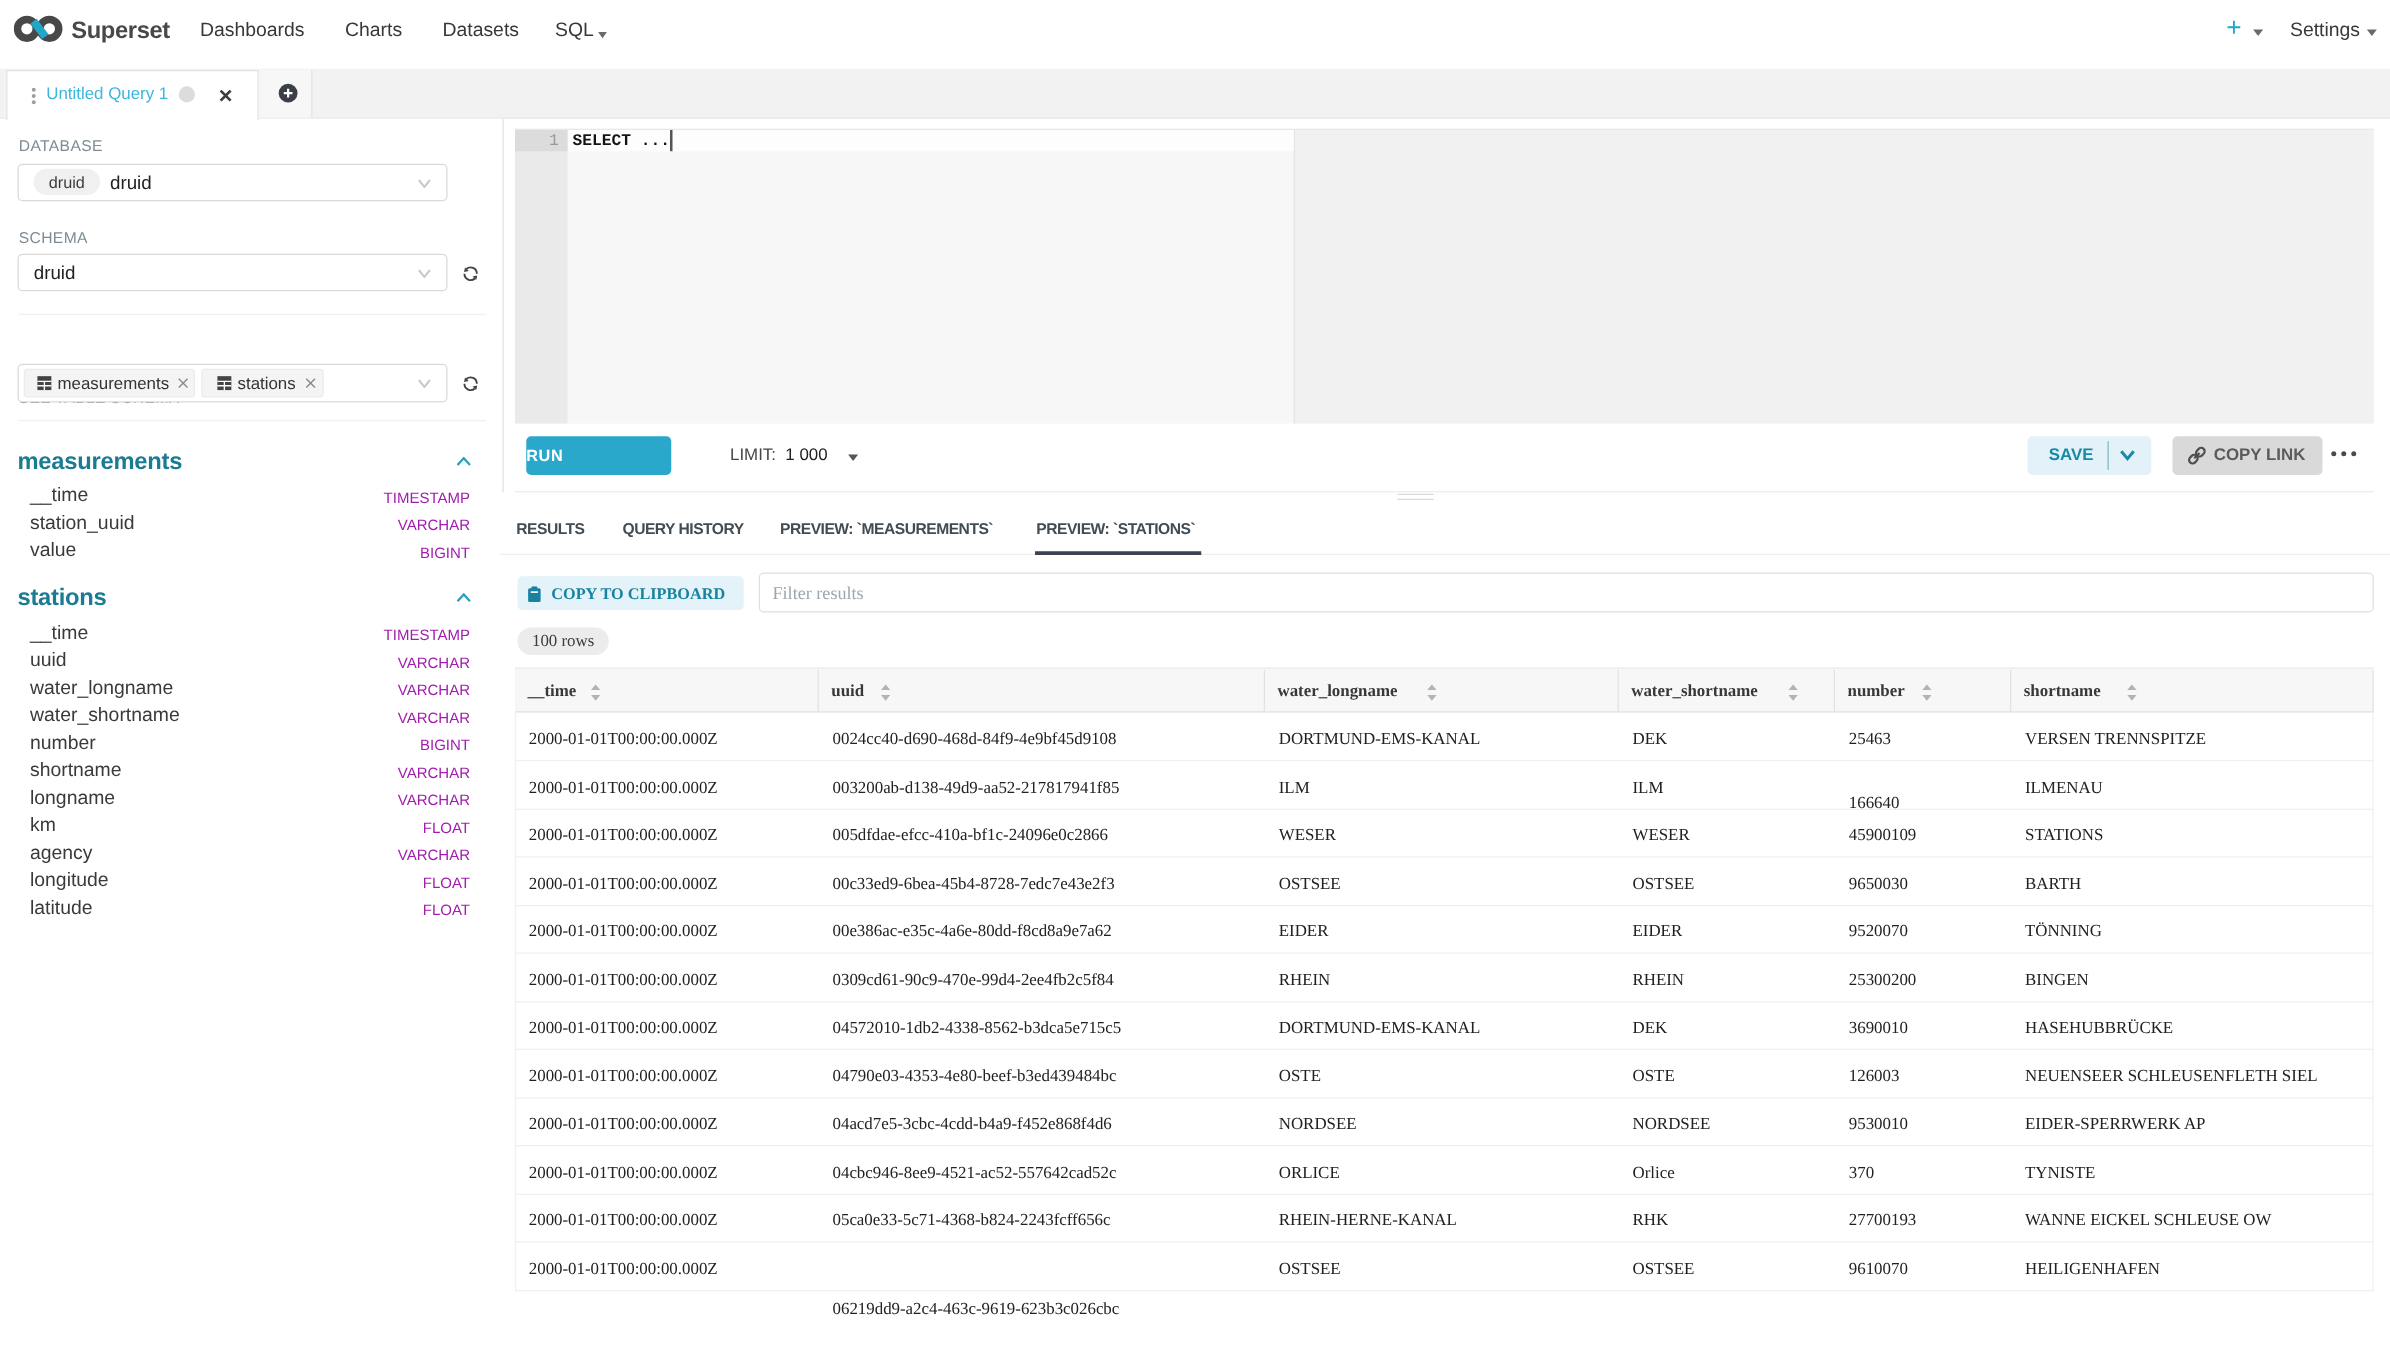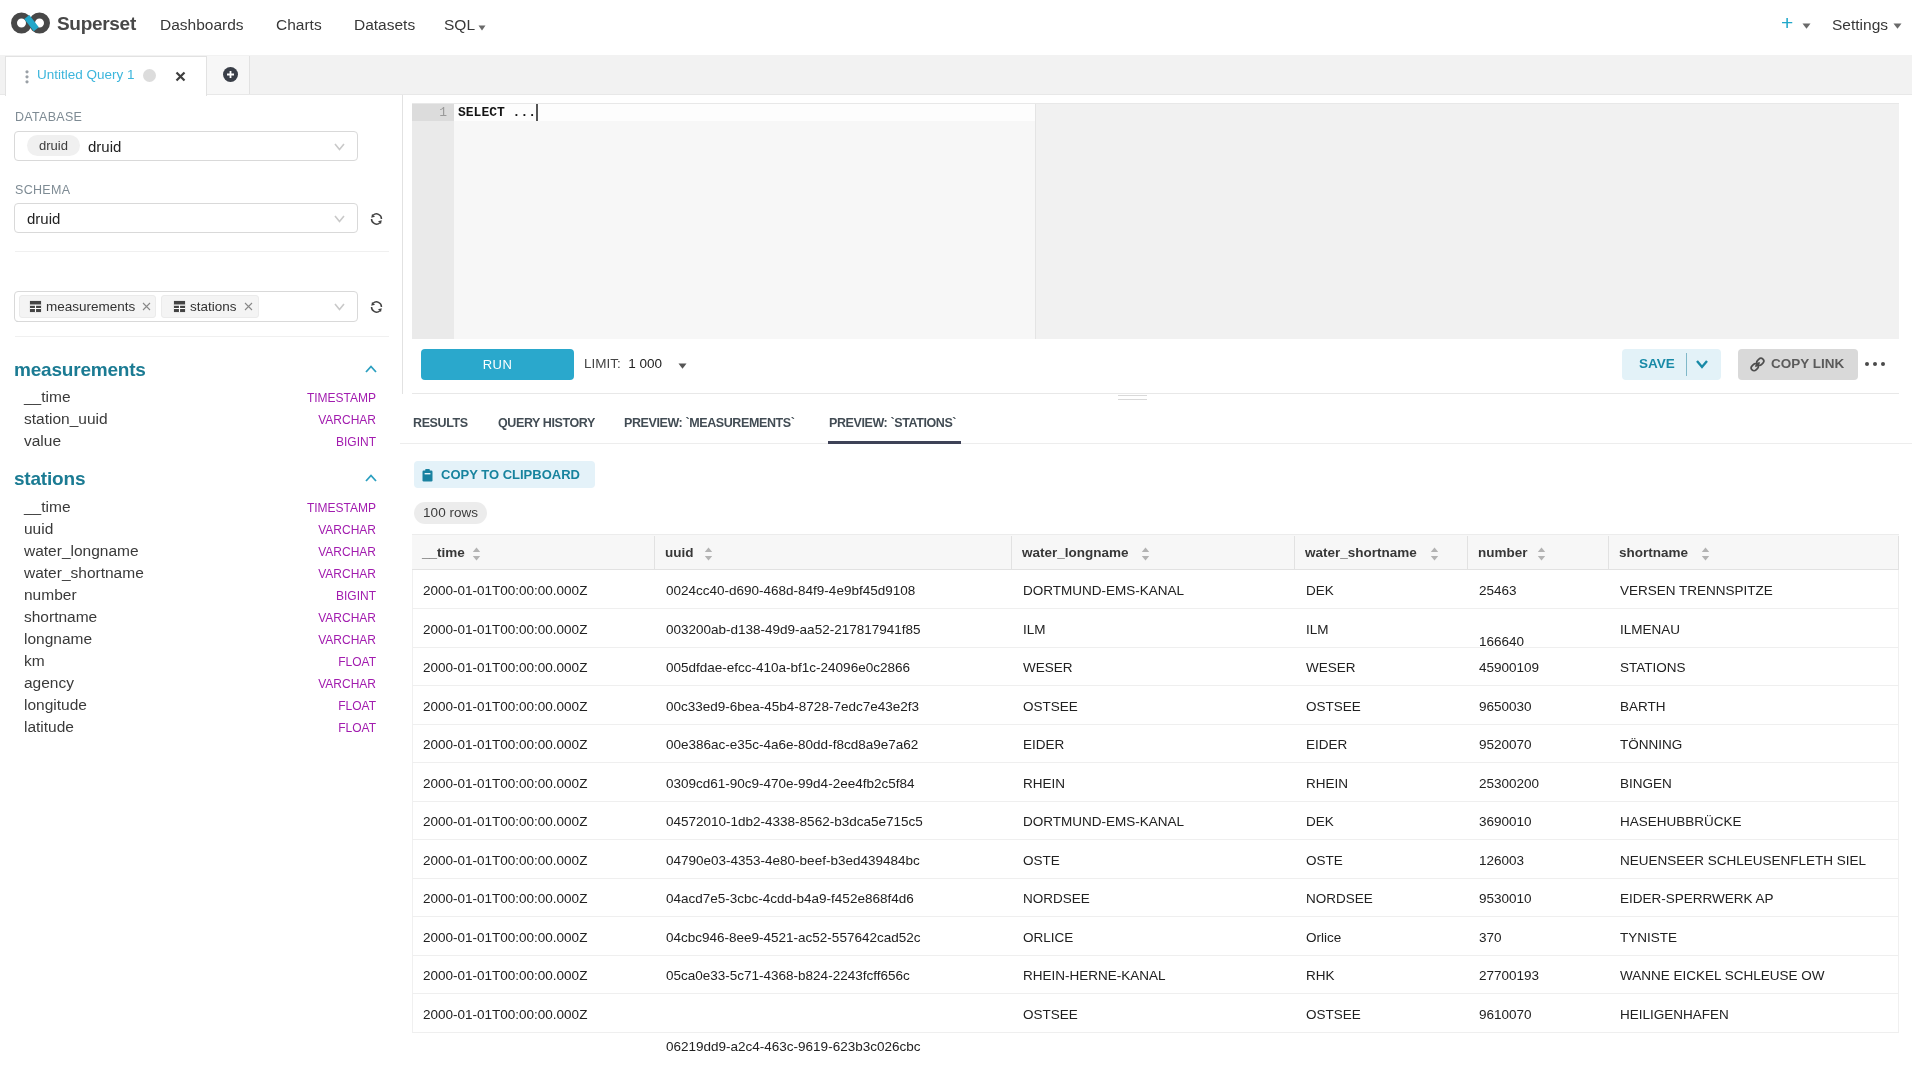--- a/index.html
+++ b/index.html
@@ -26,32 +26,32 @@
 
 #editor { position:absolute; left:412px; top:103px; width:1487px; height:236px; background:#f7f7f7; border-top:1px solid #e8e8e8; }
 #printmargin { position:absolute; left:623px; top:0; width:864px; height:235px; background:#f1f1f1; border-left:1px solid #e4e4e4; }
 #gutter { position:absolute; left:0; top:0; width:42px; height:235px; background:#eaeaea; }
 #gutter .active { position:absolute; left:0; top:0; width:42px; height:17px; background:#dcdcdc; }
 #lineno { position:absolute; right:7px; top:1px; font-family:"Liberation Mono",monospace; font-size:13px; color:#9a9a9a; }
 #sqltext { position:absolute; left:46px; top:1px; font-family:"Liberation Mono",monospace; font-size:13px; font-weight:bold; color:#141414; }
 #cursor { position:absolute; left:124px; top:0px; width:2px; height:17px; background:#555; }
 
 #toolbar { position:absolute; left:412px; top:339px; width:1487px; height:55px; background:#fff; border-bottom:1px solid #e8e8e8; }
-#runbtn { position:absolute; left:9px; top:10px; width:153px; height:31px; background:#2aa8cc; border-radius:4px; color:#fff; font-size:13px; font-weight:normal; letter-spacing:0.5px; text-align:center; line-height:31px; }
+#runbtn { position:absolute; left:9px; top:10px; width:116px; height:31px; background:#2aa8cc; border-radius:4px; color:#fff; font-size:13px; font-weight:bold; letter-spacing:0.5px; line-height:31px; }
 #limit { position:absolute; left:172px; top:17px; font-size:13.5px; color:#454545; }
 #savebtn { position:absolute; left:1210px; top:10px; width:99px; height:31px; background:#e3f2f8; border-radius:4px; color:#188aa7; font-size:13.5px; font-weight:bold; }
 #copylink { position:absolute; left:1326px; top:10px; width:120px; height:31px; background:#d9d9d9; border-radius:4px; color:#5b5b5b; font-size:13.5px; font-weight:bold; }
 #dots { position:absolute; left:1453px; top:13px; }
 #dots i { display:inline-block; width:4px; height:4px; border-radius:50%; background:#4a4a4a; margin-right:4px; }
 
 #rtabs { position:absolute; left:400px; top:394px; width:1512px; height:50px; background:#fff; border-bottom:1px solid #ededed; }
 .rtab { position:absolute; top:22px; font-size:12.5px; font-weight:bold; color:#424c54; letter-spacing:-0.4px; }
 #activeline { position:absolute; left:828px; top:441px; width:133px; height:3px; background:#3e4257; }
 
-#results { position:absolute; left:400px; top:444px; width:1512px; height:637px; background:#fff; }
+#results { position:absolute; left:400px; top:444px; width:1512px; height:637px; background:#fff;font-family:Liberation Serif, serif; }
 #copyclip { position:absolute; left:14px; top:17px; width:181px; height:27px; background:#e4f2f9; border-radius:4px; color:#17839e; font-size:13px; font-weight:bold; }
 #filter { position:absolute; left:207px; top:14px; width:1292px; height:32px; border:1px solid #e0e0e0; border-radius:4px; }
 #filter span { position:absolute; left:10px; top:8px; font-size:14.5px; color:#9da6ad; }
 #rows100 { position:absolute; left:14px; top:58px; width:73px; height:22px; background:#ececec; border-radius:11px; font-size:13.5px; color:#3c3c3c; text-align:center; line-height:22px; }
 
 #grid { position:absolute; left:12px; top:90px; width:1487px; }
 #ghead { position:absolute; left:0; top:0; width:1487px; height:36px; background:#f7f7f7; border-top:1px solid #ececec; border-bottom:1px solid #e2e2e2; }
 .hcell { position:absolute; top:1px; height:34px; border-right:1px solid #e2e2e2; }
 .hcell span { position:absolute; left:10px; top:9px; font-size:13.5px; font-weight:bold; color:#383838; white-space:nowrap; }
 .gr { position:absolute; left:0; width:1487px; height:39px; border-bottom:1px solid #efefef; border-left:1px solid #f0f0f0; border-right:1px solid #f0f0f0; }
@@ -253,20 +253,23 @@
 
 <div id="results">
   <div id="copyclip">
     <svg class="abs" style="left:8px; top:8px;" width="11" height="13" viewBox="0 0 11 13">
         <rect x="0.5" y="1.5" width="10" height="11" rx="1.2" fill="#1a82a0"></rect>
         <rect x="3.2" y="0" width="4.6" height="3" rx="0.8" fill="#1a82a0"></rect>
         <rect x="2.6" y="4" width="5.8" height="1.4" fill="#eaf5fa"></rect>
       </svg>
     <span class="abs" style="left:27px; top:6px;">COPY TO CLIPBOARD</span>
   </div>
+  <div id="filter">
+      <span>Filter results</span>
+    </div>
   <div id="rows100">100 rows</div>
   <div id="grid">
       <div id="ghead">
         <div class="hcell" style="left:0px; width:243px;">
           <span>__time</span>
           <svg class="sort" style="left:60px;" width="9" height="14" viewBox="0 0 9 14">
             <path d="M4.5 0.5 L8.2 5 H0.8 Z" fill="#b3b3b3"></path>
             <path d="M4.5 13.5 L0.8 9 H8.2 Z" fill="#b3b3b3"></path>
           </svg>
         </div>

